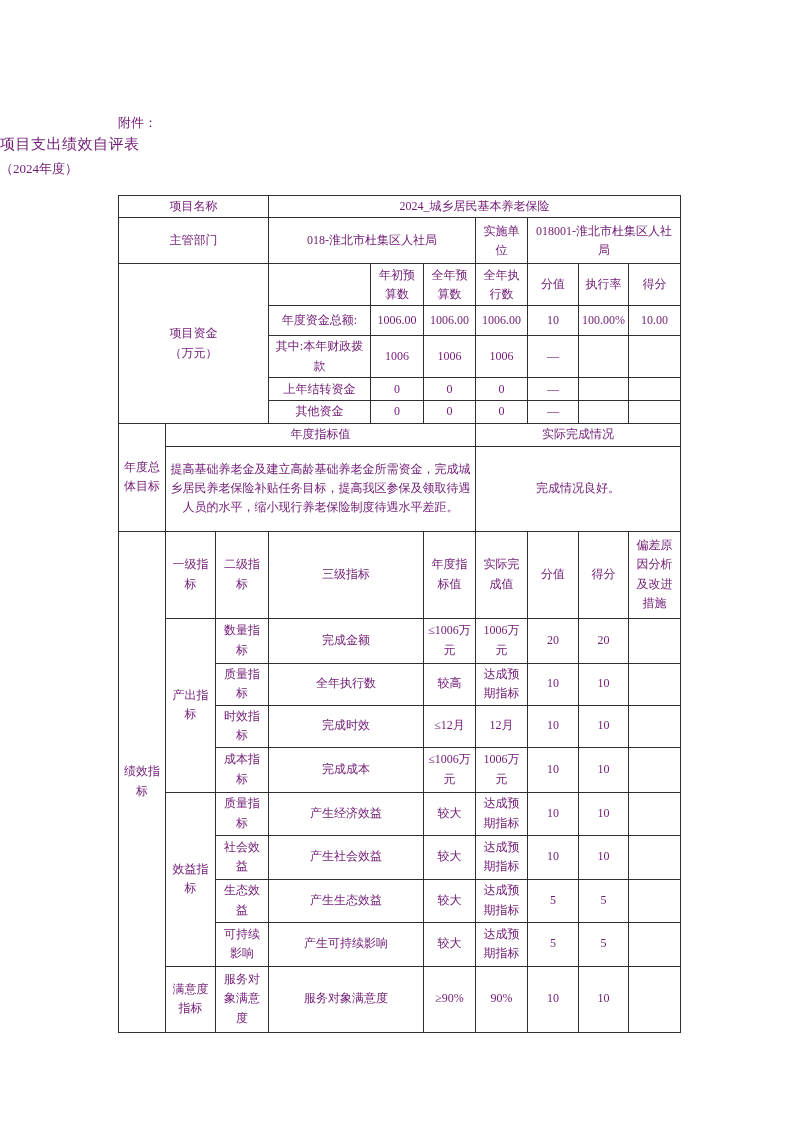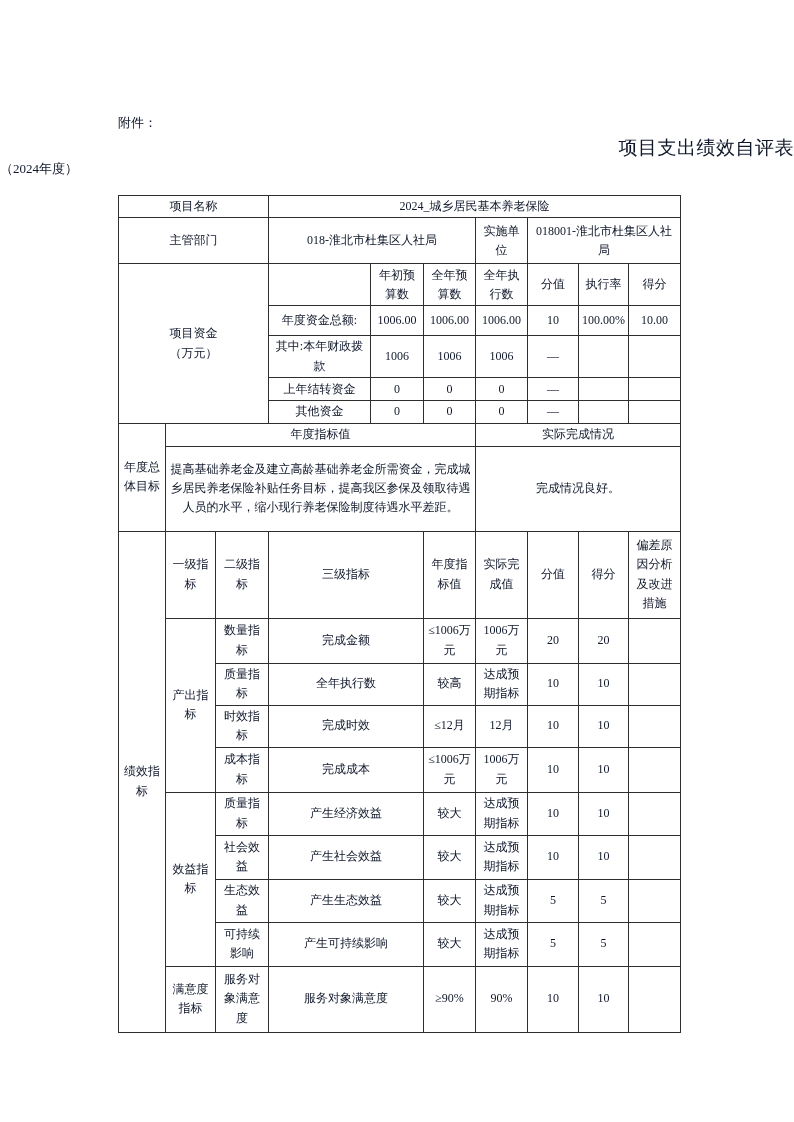--- a/index.html
+++ b/index.html
@@ -4,36 +4,36 @@
 <style>
   * { box-sizing: border-box; }
   html, body { margin: 0; padding: 0; background: #e8e8e8; }
   .page {
     position: relative;
     width: 794px;
     height: 1122px;
     margin: 0 auto;
     background: #ffffff;
     font-family: "Liberation Serif", "DejaVu Serif", serif;
-    color: #0f172a;
+    color: #701a75;
     overflow: hidden;
   }
   .attachment {
     position: absolute;
     left: 118px;
     top: 114px;
     font-size: 13px;
   }
   .doc-title {
     position: absolute;
     left: 0;
     top: 135px;
     width: 100%;
-    text-align: right;
-    font-size: 19px;
+    text-align: left;
+    font-size: 15px;
     letter-spacing: 0.5px;
   }
   .doc-subtitle {
     position: absolute;
     left: 0;
     top: 160px;
     width: 100%;
     text-align: left;
     font-size: 13px;
   }

